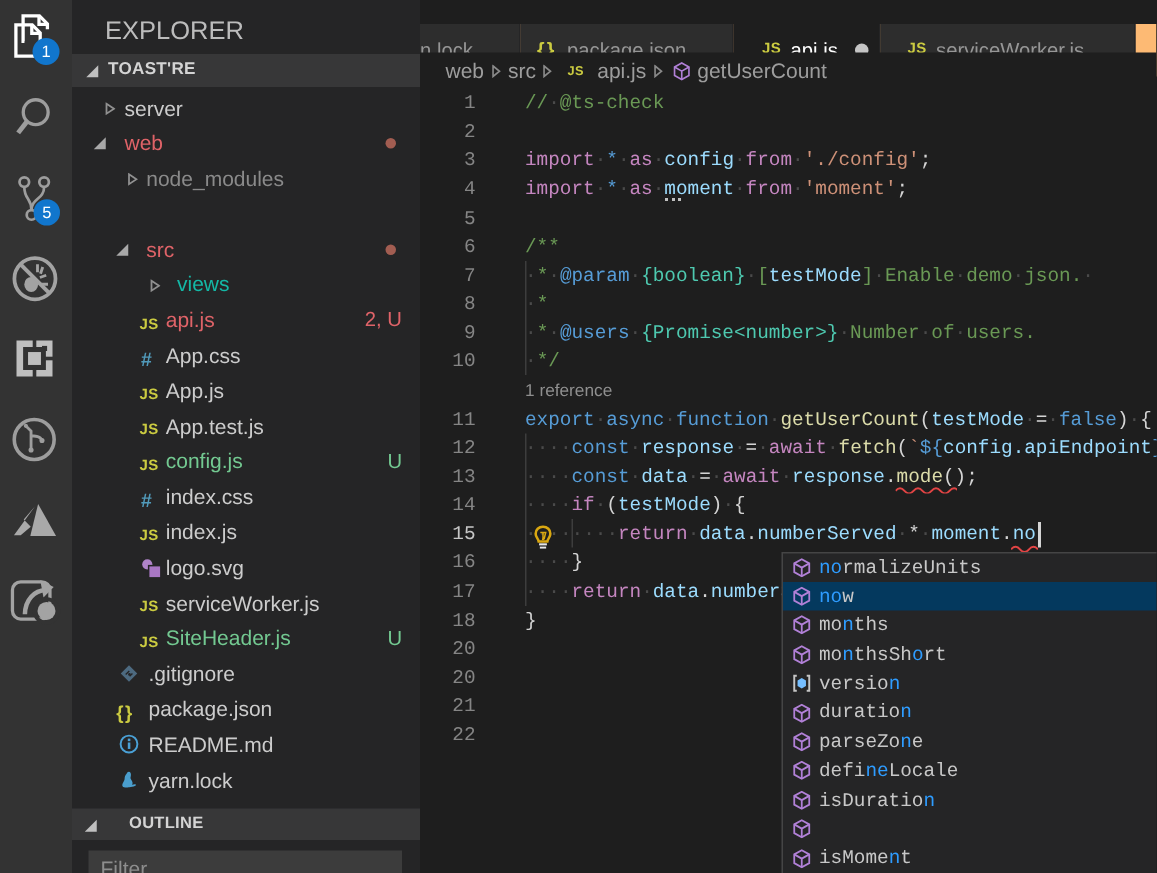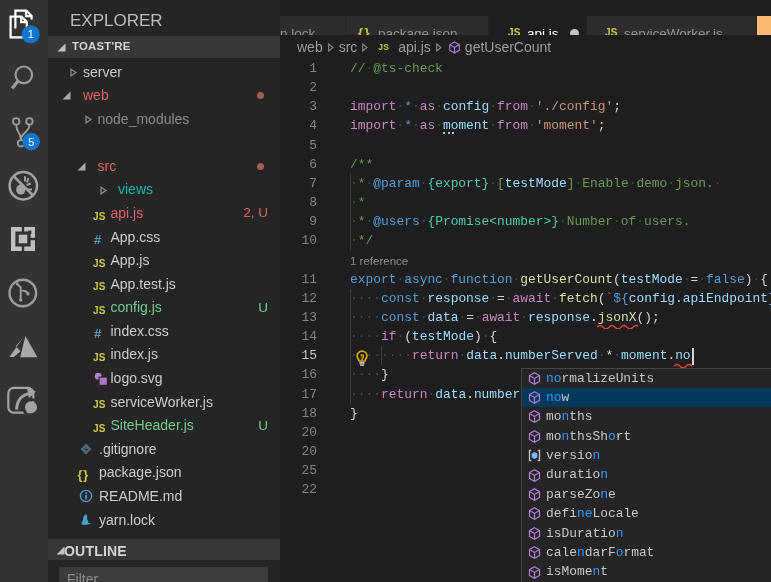--- a/index.html
+++ b/index.html
@@ -14,21 +14,21 @@
 #proj svg {position:absolute;left:9.4px;top:7.4px}
 .trow {position:absolute;left:0;width:232px;height:23.58px;font-size:14px}
 .tw {display:block}
 .gdot {position:absolute;left:208.5px;top:9.3px;width:7px;height:7px;border-radius:50%;background:#a25d51}
 .badge {position:absolute;right:12px;top:4.4px;font-size:13.5px}
 .jsi {font-size:10px;color:#cbcb41;font-weight:bold;letter-spacing:0.2px;display:block;margin-top:4.2px}
 .cssi {font-size:13px;color:#519aba;font-weight:bold;display:block;margin-top:1.5px}
 .bri {font-size:12.5px;color:#cbcb41;font-weight:bold;letter-spacing:1px;display:block;margin-top:2.5px}
 .fi {display:block}
 #outl {position:absolute;left:0;top:539px;width:232px;height:21px;background:#373738}
-#outl b {position:absolute;left:16px;top:4px;font-size:14px;color:#d4d4d4;letter-spacing:0.2px}
+#outl b {position:absolute;left:38px;top:4px;font-size:11px;color:#d4d4d4;letter-spacing:0.2px}
 #outl svg {position:absolute;left:8.4px;top:6.6px}
 #filter {position:absolute;left:11px;top:567px;width:209px;height:26px;background:#3c3c3c;color:#8d8d8d;font-size:14px;padding:4px 0 0 8px}
 
 #ed {position:absolute;left:280px;top:0;width:491px;height:582px}
 #tabs {position:absolute;left:0;top:16px;width:491px;height:35px;background:#fdba74;display:flex}
 .tab {height:35px;background:#2d2d2d;color:#969696;font-size:13.5px;position:relative;flex:none;border-right:1px solid #252526}
 .tab.act {background:#1e1e1e;color:#ffffff}
 .tab span.lbl {position:absolute;top:9.5px}
 .tab .tjs {position:absolute;top:11px;font-size:10px;font-weight:bold;color:#cbcb41;letter-spacing:0.2px}
 .tab .tbr {position:absolute;top:8.5px;font-size:13px;font-weight:bold;color:#cbcb41;letter-spacing:1.5px}
@@ -324,46 +324,46 @@
 <div class="ln" style="top:59.00px"><i class="c">//</i><u>·</u><i class="c">@ts-check</i></div>
 <div class="gn" style="top:78.15px">2</div>
 <div class="gn" style="top:97.30px">3</div>
 <div class="ln" style="top:97.30px"><i class="k">import</i><u>·</u><i class="b">*</i><u>·</u><i class="k">as</i><u>·</u><i class="v">config</i><u>·</u><i class="k">from</i><u>·</u><i class="s">'./config'</i><i class="p">;</i></div>
 <div class="gn" style="top:116.45px">4</div>
 <div class="ln" style="top:116.45px"><i class="k">import</i><u>·</u><i class="b">*</i><u>·</u><i class="k">as</i><u>·</u><i class="v">moment</i><u>·</u><i class="k">from</i><u>·</u><i class="s">'moment'</i><i class="p">;</i></div>
 <div class="gn" style="top:135.60px">5</div>
 <div class="gn" style="top:154.75px">6</div>
 <div class="ln" style="top:154.75px"><i class="c">/**</i></div>
 <div class="gn" style="top:173.90px">7</div>
-<div class="ln" style="top:173.90px"><u>·</u><i class="c">*</i><u>·</u><i class="b">@param</i><u>·</u><i class="t">{export}</i><u>·</u><i class="c">[</i><i class="v">testMode</i><i class="c">]</i><u>·</u><i class="c">Enable</i><u>·</u><i class="c">demo</i><u>·</u><i class="c">json.</i><u>·</u></div>
+<div class="ln" style="top:173.90px"><u>·</u><i class="c">*</i><u>·</u><i class="b">@param</i><u>·</u><i class="t">{boolean}</i><u>·</u><i class="c">[</i><i class="v">testMode</i><i class="c">]</i><u>·</u><i class="c">Enable</i><u>·</u><i class="c">demo</i><u>·</u><i class="c">json.</i><u>·</u></div>
 <div class="gn" style="top:193.05px">8</div>
 <div class="ln" style="top:193.05px"><u>·</u><i class="c">*</i></div>
 <div class="gn" style="top:212.20px">9</div>
 <div class="ln" style="top:212.20px"><u>·</u><i class="c">*</i><u>·</u><i class="b">@users</i><u>·</u><i class="t">{Promise&lt;number&gt;}</i><u>·</u><i class="c">Number</i><u>·</u><i class="c">of</i><u>·</u><i class="c">users.</i></div>
 <div class="gn" style="top:231.35px">10</div>
 <div class="ln" style="top:231.35px"><u>·</u><i class="c">*/</i></div>
 <div class="gn" style="top:269.65px">11</div>
 <div class="ln" style="top:269.65px"><i class="b">export</i><u>·</u><i class="b">async</i><u>·</u><i class="b">function</i><u>·</u><i class="f">getUserCount</i><i class="p">(</i><i class="v">testMode</i><u>·</u><i class="p">=</i><u>·</u><i class="b">false</i><i class="p">)</i><u>·</u><i class="p">{</i></div>
 <div class="gn" style="top:288.80px">12</div>
 <div class="ln" style="top:288.80px"><u>·</u><u>·</u><u>·</u><u>·</u><i class="b">const</i><u>·</u><i class="v">response</i><u>·</u><i class="p">=</i><u>·</u><i class="k">await</i><u>·</u><i class="f">fetch</i><i class="p">(</i><i class="s">`</i><i class="b">${</i><i class="v">config.apiEndpoint</i><i class="b">}</i></div>
 <div class="gn" style="top:307.95px">13</div>
-<div class="ln" style="top:307.95px"><u>·</u><u>·</u><u>·</u><u>·</u><i class="b">const</i><u>·</u><i class="v">data</i><u>·</u><i class="p">=</i><u>·</u><i class="k">await</i><u>·</u><i class="v">response</i><i class="p">.</i><i class="f">jsonX</i><i class="p">();</i></div>
+<div class="ln" style="top:307.95px"><u>·</u><u>·</u><u>·</u><u>·</u><i class="b">const</i><u>·</u><i class="v">data</i><u>·</u><i class="p">=</i><u>·</u><i class="k">await</i><u>·</u><i class="v">response</i><i class="p">.</i><i class="f">mode</i><i class="p">();</i></div>
 <div class="gn" style="top:327.10px">14</div>
 <div class="ln" style="top:327.10px"><u>·</u><u>·</u><u>·</u><u>·</u><i class="k">if</i><u>·</u><i class="p">(</i><i class="v">testMode</i><i class="p">)</i><u>·</u><i class="p">{</i></div>
 <div class="gn a" style="top:346.25px">15</div>
 <div class="ln" style="top:346.25px"><u>·</u><u>·</u><u>·</u><u>·</u><u>·</u><u>·</u><u>·</u><u>·</u><i class="k">return</i><u>·</u><i class="v">data</i><i class="p">.</i><i class="v">numberServed</i><u>·</u><i class="p">*</i><u>·</u><i class="v">moment</i><i class="p">.</i><i class="v">no</i></div>
 <div class="gn" style="top:365.40px">16</div>
 <div class="ln" style="top:365.40px"><u>·</u><u>·</u><u>·</u><u>·</u><i class="p">}</i></div>
 <div class="gn" style="top:384.55px">17</div>
 <div class="ln" style="top:384.55px"><u>·</u><u>·</u><u>·</u><u>·</u><i class="k">return</i><u>·</u><i class="v">data</i><i class="p">.</i><i class="v">numberServed</i><i class="p">;</i></div>
 <div class="gn" style="top:403.70px">18</div>
 <div class="ln" style="top:403.70px"><i class="p">}</i></div>
 <div class="gn" style="top:422.85px">20</div>
 <div class="gn" style="top:442.00px">20</div>
-<div class="gn" style="top:461.15px">25</div>
+<div class="gn" style="top:461.15px">21</div>
 <div class="gn" style="top:480.30px">22</div>
 <div class="cl" style="top:250.50px">1 reference</div>
 <div class="ab" style="left:69.5px;top:173.9px;width:1px;height:76.6px;background:#3d3d3d"></div>
         <div class="ab" style="left:69.5px;top:288.8px;width:1px;height:114.9px;background:#3d3d3d"></div>
         <div class="ab" style="left:100.8px;top:346.3px;width:1px;height:19.1px;background:#3d3d3d"></div>
 <svg class="ab" style="left:76.3px;top:349.5px" width="12" height="17" viewBox="0 0 12 17">
           <path d="M6 1.2 C8.9 1.2 10.9 3.2 10.9 5.8 C10.9 8.3 9.2 8.9 8.9 11 L3.1 11 C2.8 8.9 1.1 8.3 1.1 5.8 C1.1 3.2 3.1 1.2 6 1.2Z" fill="none" stroke="#d9a711" stroke-width="1.7"></path>
           <path d="M4.2 5 7.8 5 6.7 9.5 M6 5 6 9.5 M5.3 9.5 6.7 9.5" stroke="#d9a711" stroke-width="1" fill="none"></path>
           <rect x="3.4" y="12.2" width="5.2" height="1.4" fill="#e8e8e8"></rect>
           <rect x="3.9" y="14.4" width="4.2" height="1.3" fill="#e8e8e8"></rect>
@@ -439,21 +439,20 @@
             <path d="M6.5 0.8 11.5 3.6 11.5 9.4 6.5 12.2 1.5 9.4 1.5 3.6Z" fill="none" stroke="#B180D7" stroke-width="1.2"></path>
             <path d="M1.5 3.6 6.5 6.4 11.5 3.6 M6.5 6.4 6.5 12.2" fill="none" stroke="#B180D7" stroke-width="1.2"></path>
           </svg>
           <span>isDuratio<em>n</em></span>
         </div>
 <div class="sr">
           <svg class="ci" width="13" height="13" viewBox="0 0 13 13">
             <path d="M6.5 0.8 11.5 3.6 11.5 9.4 6.5 12.2 1.5 9.4 1.5 3.6Z" fill="none" stroke="#B180D7" stroke-width="1.2"></path>
             <path d="M1.5 3.6 6.5 6.4 11.5 3.6 M6.5 6.4 6.5 12.2" fill="none" stroke="#B180D7" stroke-width="1.2"></path>
           </svg>
-          <span>cale<em>n</em>darF<em>o</em>rmat</span>
         </div>
 <div class="sr">
           <svg class="ci" width="13" height="13" viewBox="0 0 13 13">
             <path d="M6.5 0.8 11.5 3.6 11.5 9.4 6.5 12.2 1.5 9.4 1.5 3.6Z" fill="none" stroke="#B180D7" stroke-width="1.2"></path>
             <path d="M1.5 3.6 6.5 6.4 11.5 3.6 M6.5 6.4 6.5 12.2" fill="none" stroke="#B180D7" stroke-width="1.2"></path>
           </svg>
           <span>isMome<em>n</em>t</span>
         </div>
 </div>
 </div>

